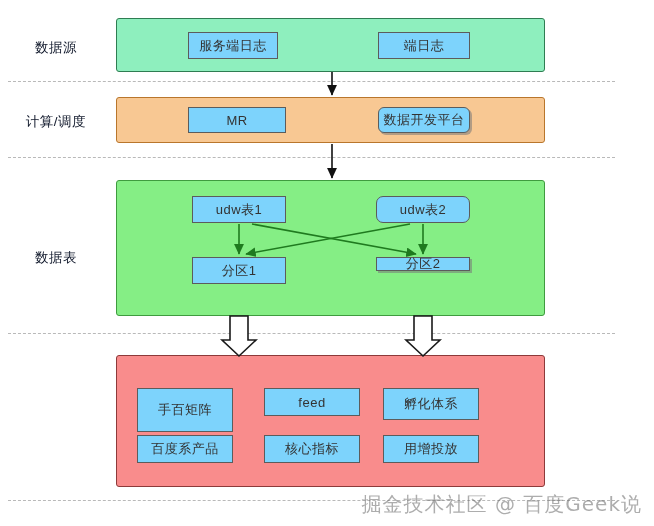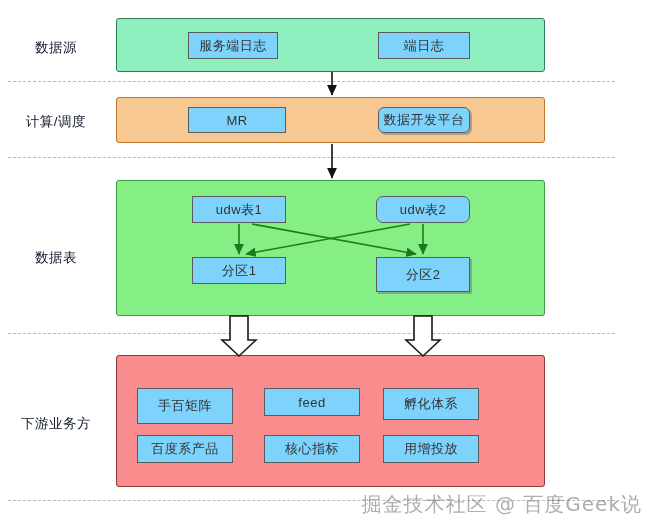--- a/index.html
+++ b/index.html
@@ -121,27 +121,26 @@
   <div class="row-label" style="top:249px;">数据表</div>
 
   <div class="band band-tables" style="top:180px; height:136px;"></div>
 
   <div class="node" style="left:192px; top:196px; width:94px; height:27px;">udw表1</div>
 
   <div class="node" style="left:376px; top:196px; width:94px; height:27px;border-radius:7px;">udw表2</div>
 
   <div class="node" style="left:192px; top:257px; width:94px; height:27px;">分区1</div>
 
-  <div class="node shadowed" style="left:376px; top:257px; width:94px; height:35px;">分区2</div>
+  <div class="node shadowed" style="left:376px; top:257px; width:94px; height:14px;">分区2</div>
 
-  <div class="row-label" style="top:415px;">下游业务方</div>
 
   <div class="band band-consumer" style="top:355px; height:132px;"></div>
 
-  <div class="node" style="left:137px; top:388px; width:96px; height:36px;">手百矩阵</div>
+  <div class="node" style="left:137px; top:388px; width:96px; height:44px;">手百矩阵</div>
 
   <div class="node" style="left:264px; top:388px; width:96px; height:28px;">feed</div>
 
   <div class="node" style="left:383px; top:388px; width:96px; height:32px;">孵化体系</div>
 
   <div class="node" style="left:137px; top:435px; width:96px; height:28px;">百度系产品</div>
 
   <div class="node" style="left:264px; top:435px; width:96px; height:28px;">核心指标</div>
 
   <div class="node" style="left:383px; top:435px; width:96px; height:28px;">用增投放</div>

